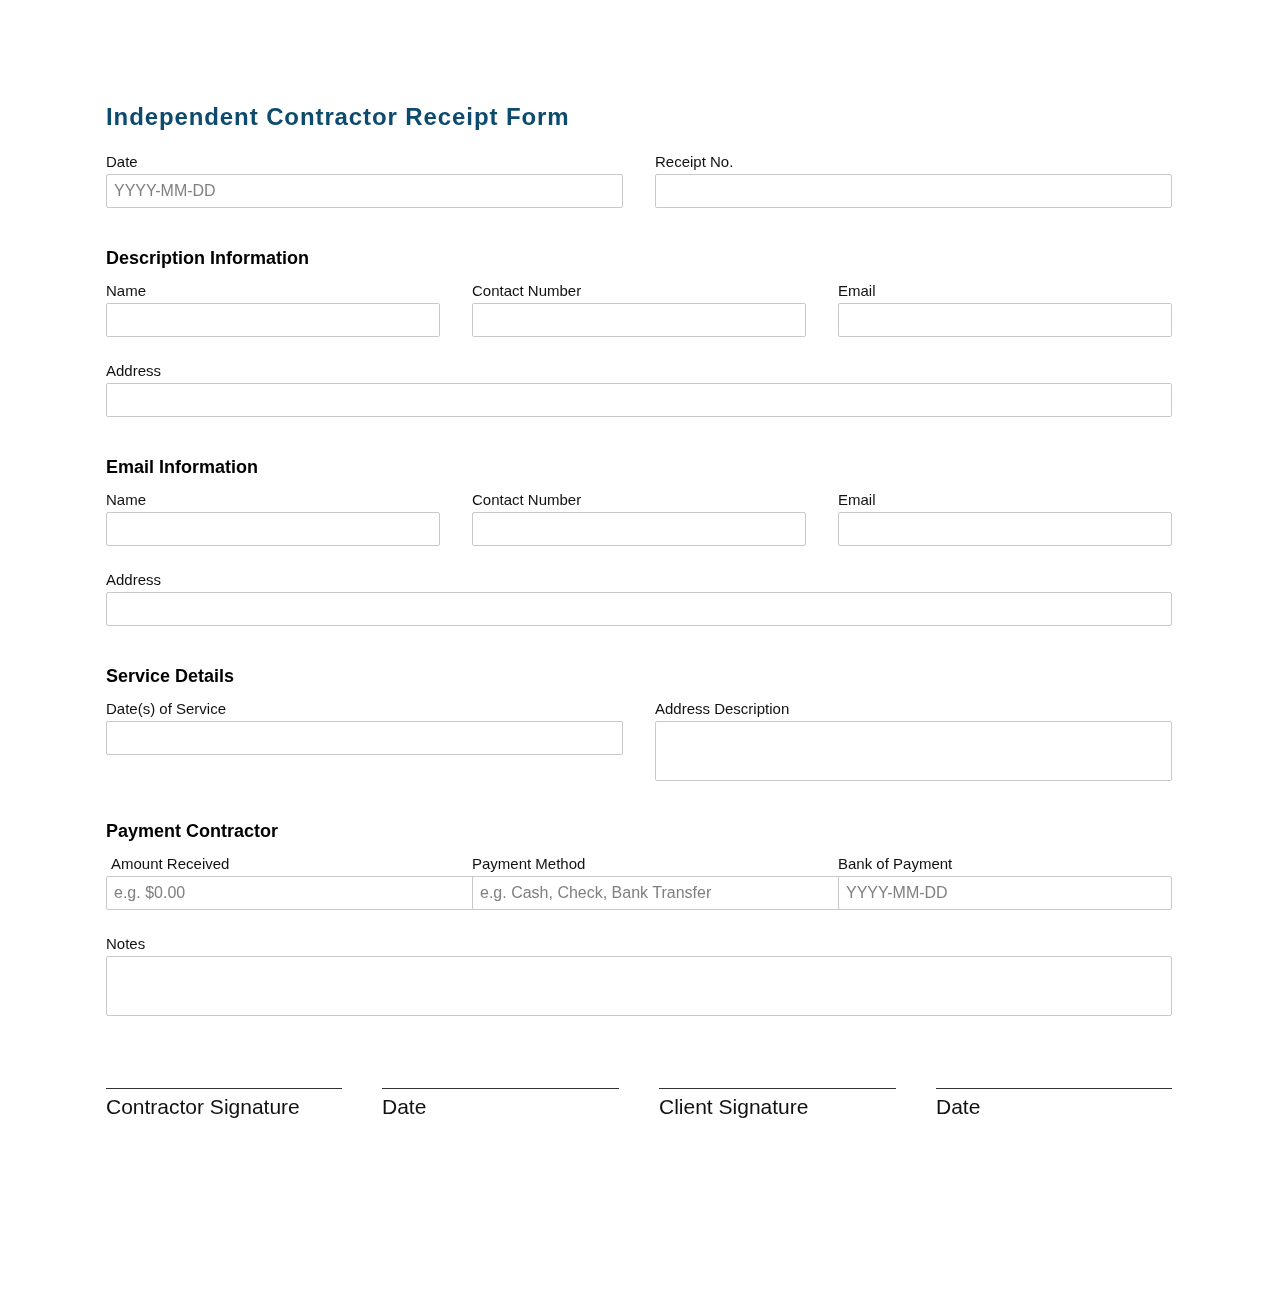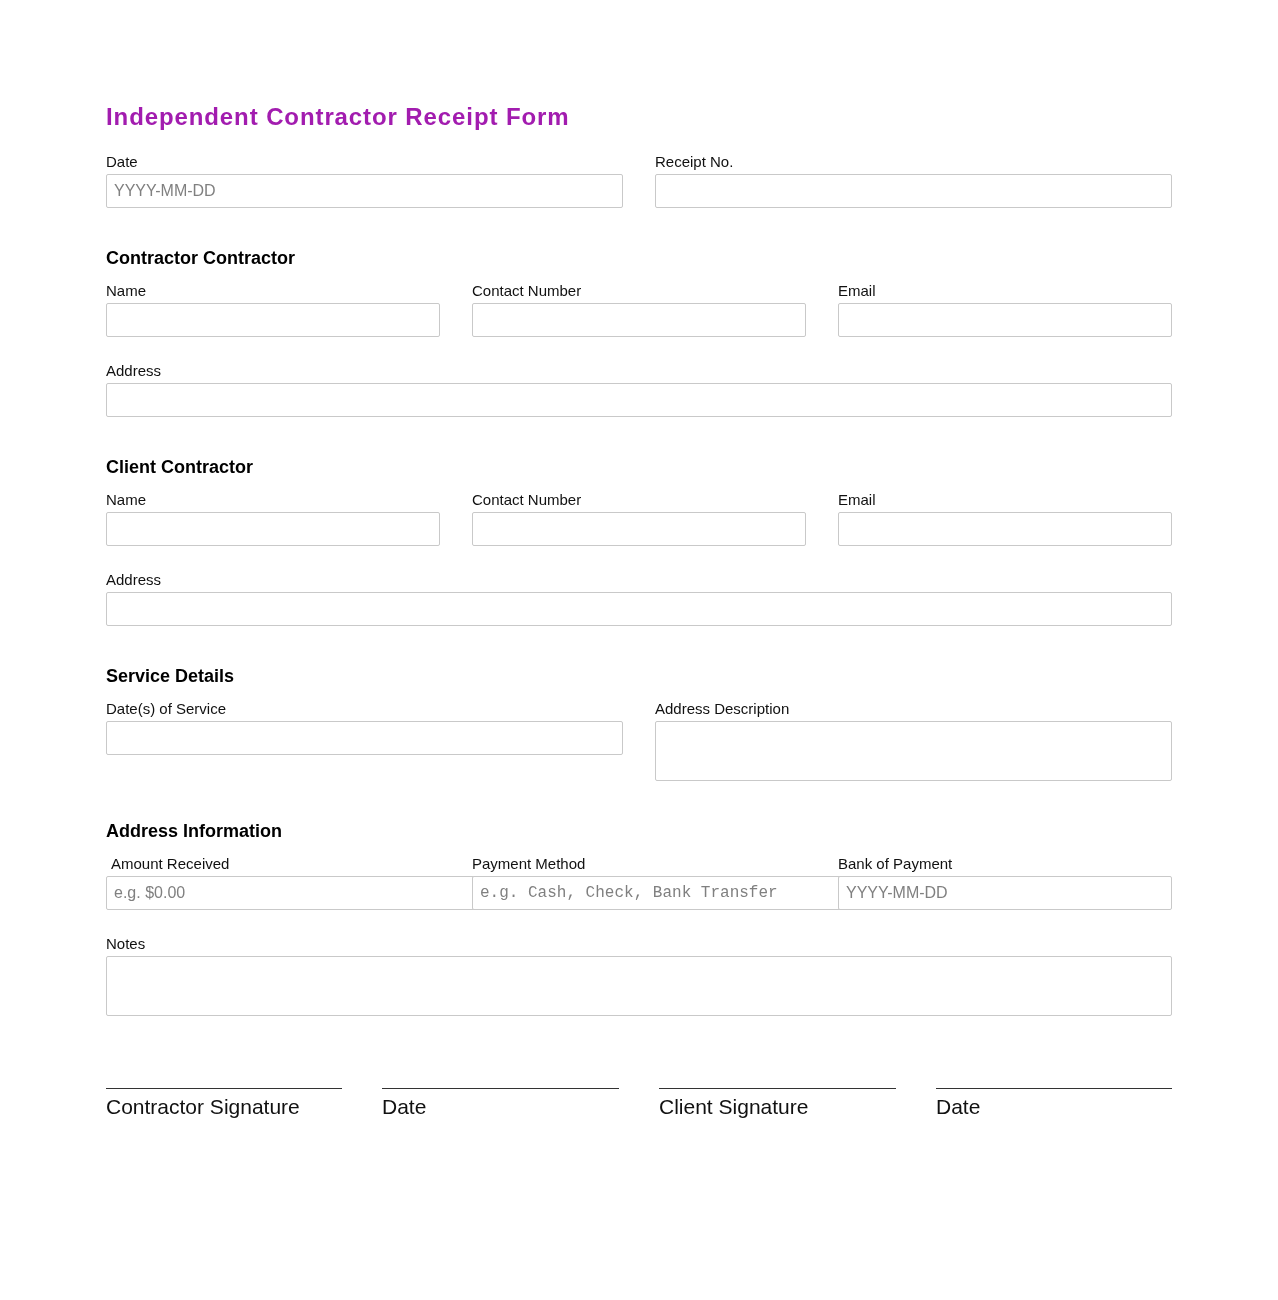--- a/index.html
+++ b/index.html
@@ -1,68 +1,68 @@
 <!DOCTYPE html>
 <html><head>
 <meta charset="utf-8">
 <style>
   html, body { margin: 0; padding: 0; background: #ffffff; }
   body { width: 1278px; height: 1300px; position: relative; font-family: "Liberation Sans", sans-serif; color: #111; }
   .container { position: absolute; left: 106px; top: 0; width: 1066px; }
-  h1 { position: absolute; top: 103px; left: 0; margin: 0; font-size: 24px; font-weight: bold; letter-spacing: 0.9px; color: #a21caf; }
+  h1 { position: absolute; top: 103px; left: 0; margin: 0; font-size: 24px; font-weight: bold; letter-spacing: 0.9px; color: #0c4a6e; }
   .label { position: absolute; font-size: 15px; color: #111; line-height: 17px; }
   .section { position: absolute; font-size: 18px; font-weight: bold; color: #000; line-height: 20px; }
   .field { position: absolute; box-sizing: border-box; border: 1px solid #c9c9c9; border-radius: 2px; background: #fff; height: 34px; padding: 0 7px; font-family: "Liberation Sans", sans-serif; font-size: 16px; color: #111; outline: none; }
   .field::placeholder { color: #808080; }
   textarea.field { height: 60px; padding: 6px 7px; resize: none; }
   .sigline { position: absolute; top: 1088px; height: 0; border-top: 1px solid #333; }
   .siglabel { position: absolute; top: 1095px; font-size: 21px; color: #111; }
 </style>
 </head>
 <body>
 
 <div class="container">
   <h1>Independent Contractor Receipt Form</h1>
 
   <span class="label" style="top:153px;left:0">Date</span>
   <input class="field" style="top: 174px; left: 0px; width: 517px;" placeholder="YYYY-MM-DD">
   <span class="label" style="top:153px;left:549px">Receipt No.</span>
   <input class="field" style="top: 174px; left: 549px; width: 517px;">
 
-  <div class="section" style="top:248px;left:0">Contractor Contractor</div>
+  <div class="section" style="top:248px;left:0">Description Information</div>
   <span class="label" style="top:282px;left:0">Name</span>
   <input class="field" style="top: 303px; left: 0px; width: 334px;">
   <span class="label" style="top:282px;left:366px">Contact Number</span>
   <input class="field" style="top: 303px; left: 366px; width: 334px;">
   <span class="label" style="top:282px;left:732px">Email</span>
   <input class="field" style="top: 303px; left: 732px; width: 334px;">
   <span class="label" style="top:362px;left:0">Address</span>
   <input class="field" style="top: 383px; left: 0px; width: 1066px;">
 
-  <div class="section" style="top:457px;left:0">Client Contractor</div>
+  <div class="section" style="top:457px;left:0">Email Information</div>
   <span class="label" style="top:491px;left:0">Name</span>
   <input class="field" style="top: 512px; left: 0px; width: 334px;">
   <span class="label" style="top:491px;left:366px">Contact Number</span>
   <input class="field" style="top: 512px; left: 366px; width: 334px;">
   <span class="label" style="top:491px;left:732px">Email</span>
   <input class="field" style="top: 512px; left: 732px; width: 334px;">
   <span class="label" style="top:571px;left:0">Address</span>
   <input class="field" style="top: 592px; left: 0px; width: 1066px;">
 
   <div class="section" style="top:666px;left:0">Service Details</div>
   <span class="label" style="top:700px;left:0">Date(s) of Service</span>
   <input class="field" style="top: 721px; left: 0px; width: 517px;">
   <span class="label" style="top:700px;left:549px">Address Description</span>
   <textarea class="field" style="top: 721px; left: 549px; width: 517px;"></textarea>
 
-  <div class="section" style="top:821px;left:0">Address Information</div>
+  <div class="section" style="top:821px;left:0">Payment Contractor</div>
   <span class="label" style="top:855px;left:5px">Amount Received</span>
   <input class="field" style="top: 876px; left: 0px; width: 400px;" placeholder="e.g. $0.00">
   <span class="label" style="top:855px;left:366px">Payment Method</span>
-  <input class="field" style="top: 876px; left: 366px; width: 391px; font-family: Liberation Mono, monospace;" placeholder="e.g. Cash, Check, Bank Transfer">
+  <input class="field" style="top: 876px; left: 366px; width: 391px;" placeholder="e.g. Cash, Check, Bank Transfer">
   <span class="label" style="top:855px;left:732px">Bank of Payment</span>
   <input class="field" style="top: 876px; left: 732px; width: 334px;" placeholder="YYYY-MM-DD">
   <span class="label" style="top:935px;left:0">Notes</span>
   <textarea class="field" style="top: 956px; left: 0px; width: 1066px;"></textarea>
 
   <div class="sigline" style="left:0;width:236px"></div>
   <span class="siglabel" style="left:0">Contractor Signature</span>
   <div class="sigline" style="left:276px;width:237px"></div>
   <span class="siglabel" style="left:276px">Date</span>
   <div class="sigline" style="left:553px;width:237px"></div>

